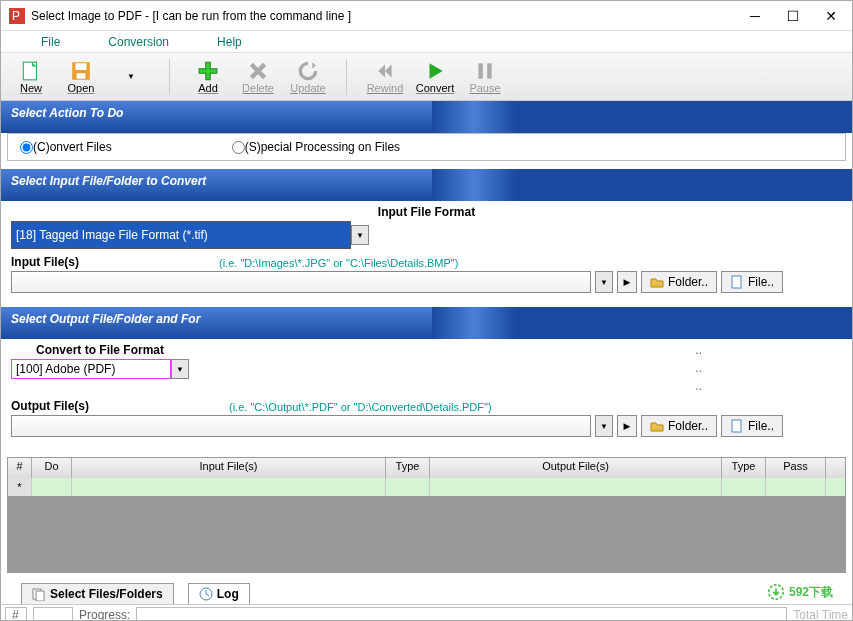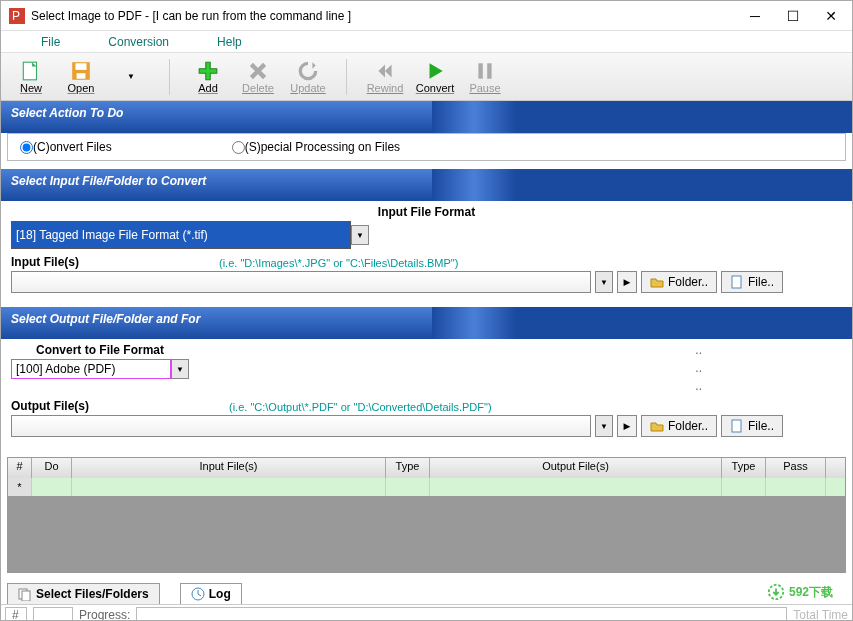--- a/index.html
+++ b/index.html
@@ -52,21 +52,21 @@
 .col-in { width: 314px; }
 .col-type { width: 44px; }
 .col-out { width: 292px; }
 .col-type2 { width: 44px; }
 .col-pass { width: 60px; }
 .grid-row { display: flex; height: 18px; background: #d4f4d4; }
 .grid-row div { border-right: 1px solid #ccc; font-size: 11px; padding: 0 4px; }
 .grid-body { background: #999; height: 76px; }
 .grid-mark { width: 24px; background: #e0e0e0; display: flex; align-items: center; justify-content: center; font-size: 9px; }
 
-.tabs { display: flex; padding: 4px 6px 0 6px; gap: 20px; }
+.tabs { display: flex; padding: 4px 6px 0 6px; gap: 14px; margin-left: 14px; }
 .tab { display: flex; align-items: center; gap: 4px; padding: 3px 10px; border: 1px solid #999; background: #fff; border-bottom: none; font-size: 11px; font-weight: bold; }
 .tab.active { background: #f0f0f0; }
 .tab .icn { width: 14px; display: inline-flex; }
 
 .statusbar { display: flex; align-items: center; height: 20px; border-top: 1px solid #ccc; padding: 0 4px; gap: 6px; font-size: 11px; color: #666; }
 .status-box { border: 1px solid #bbb; height: 16px; padding: 0 6px; display: flex; align-items: center; }
 
 .watermark { position: absolute; right: 20px; bottom: 20px; color: #3bbb3b; font-weight: bold; font-size: 16px; display: flex; align-items: center; gap: 4px; opacity:.9; }
 
 .dots-col { display:flex; flex-direction:column; align-items:center; gap:4px; margin-left: auto; padding-right: 140px; color:#666; font-size:10px; }

